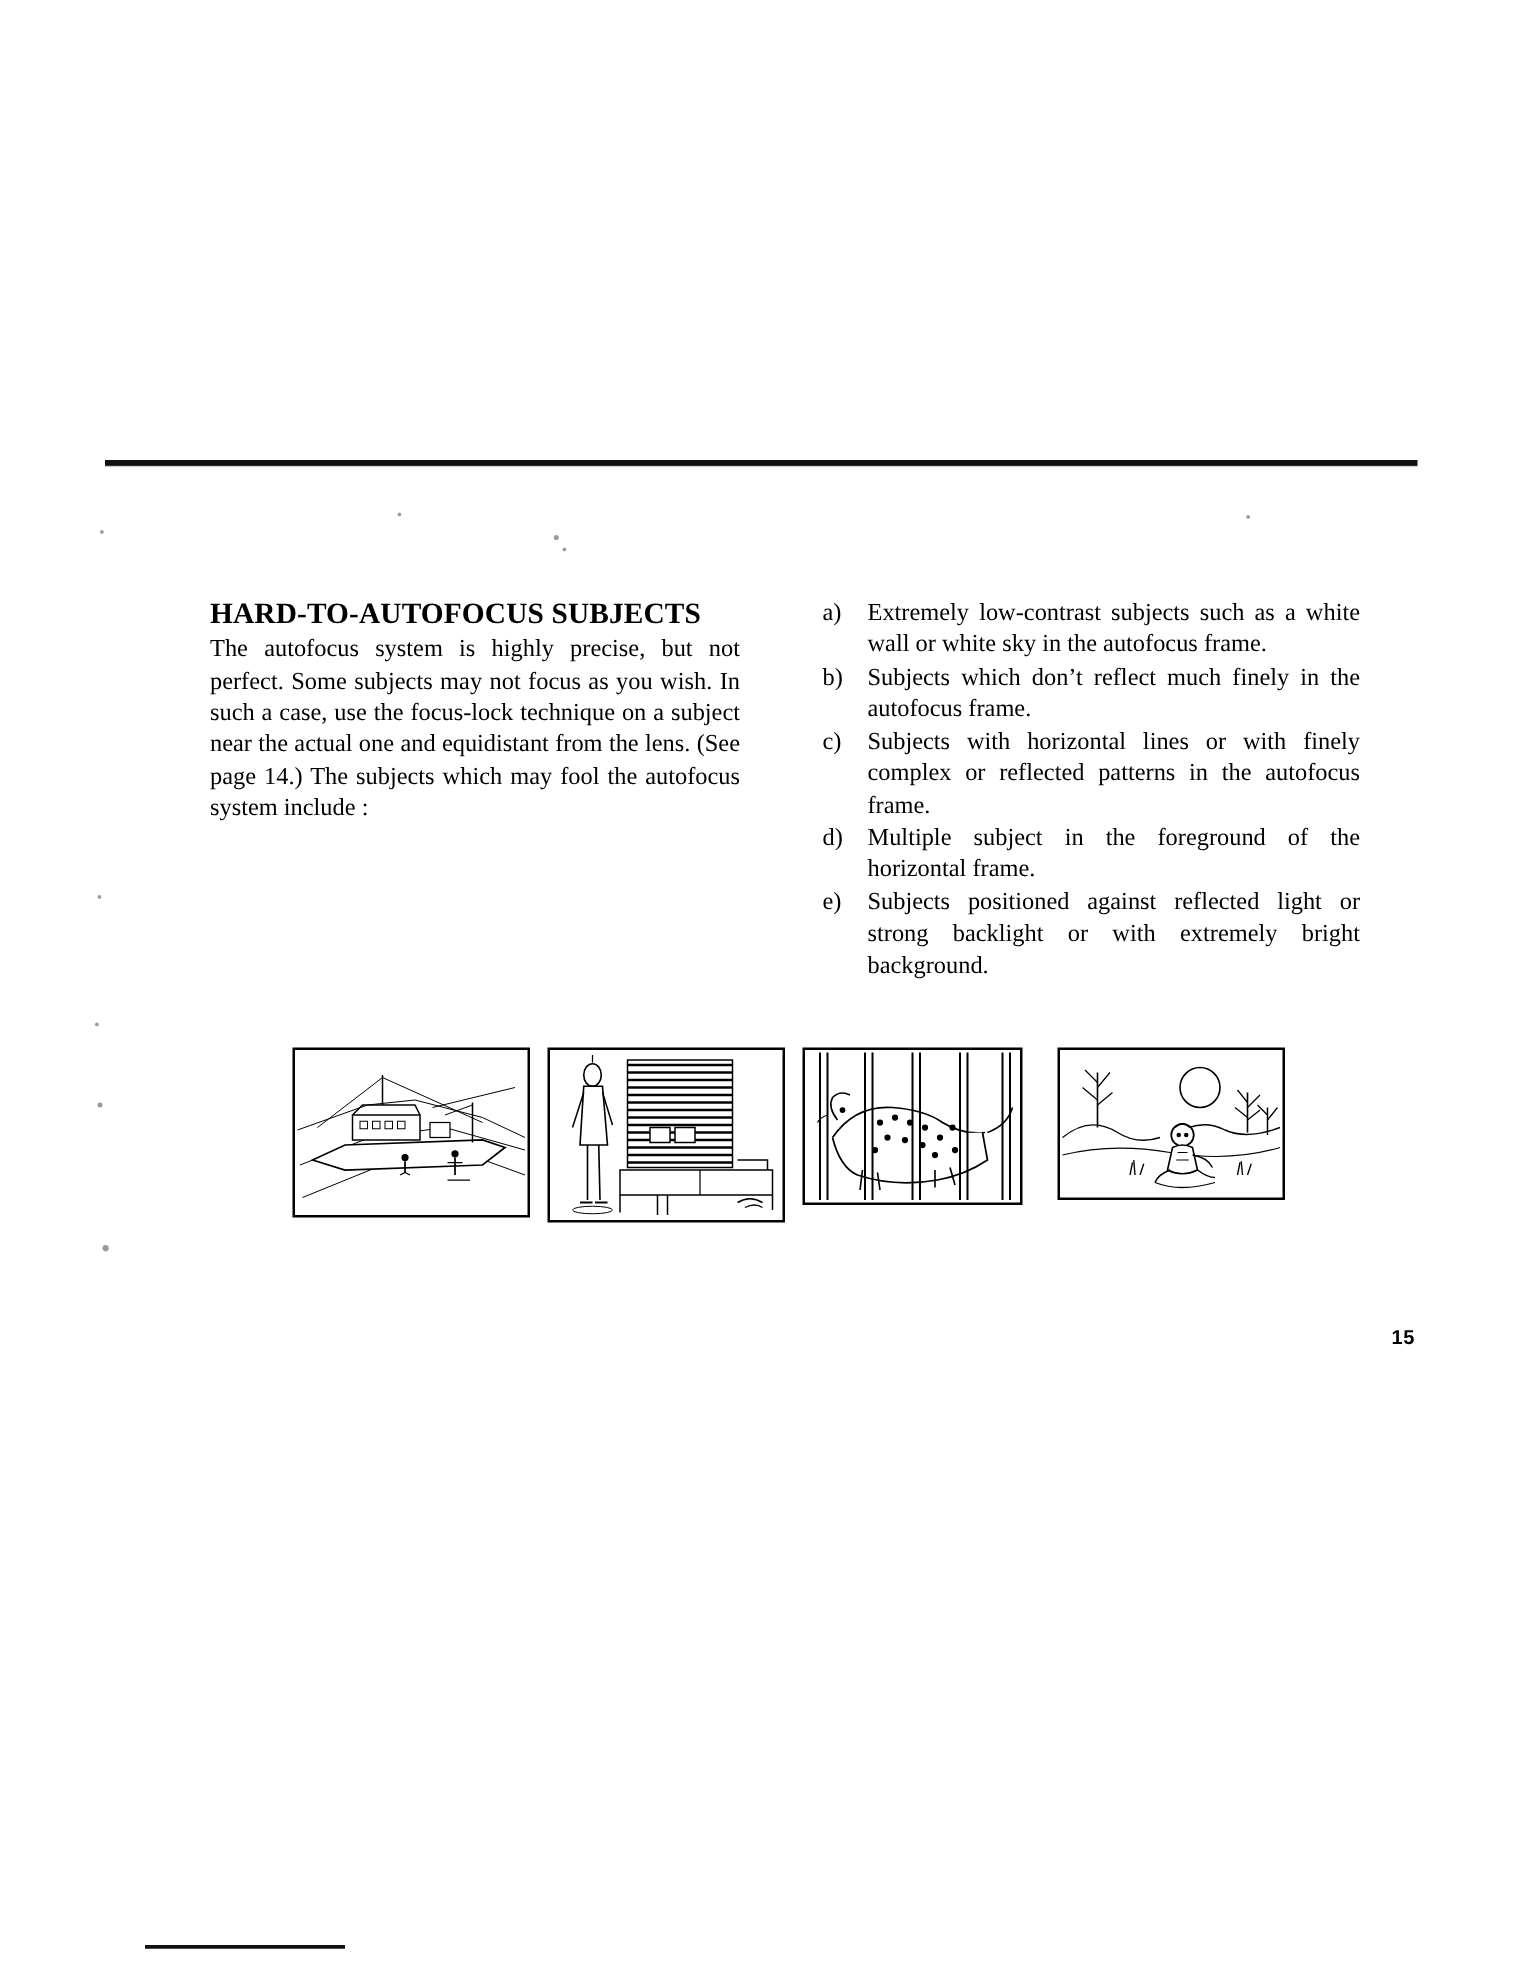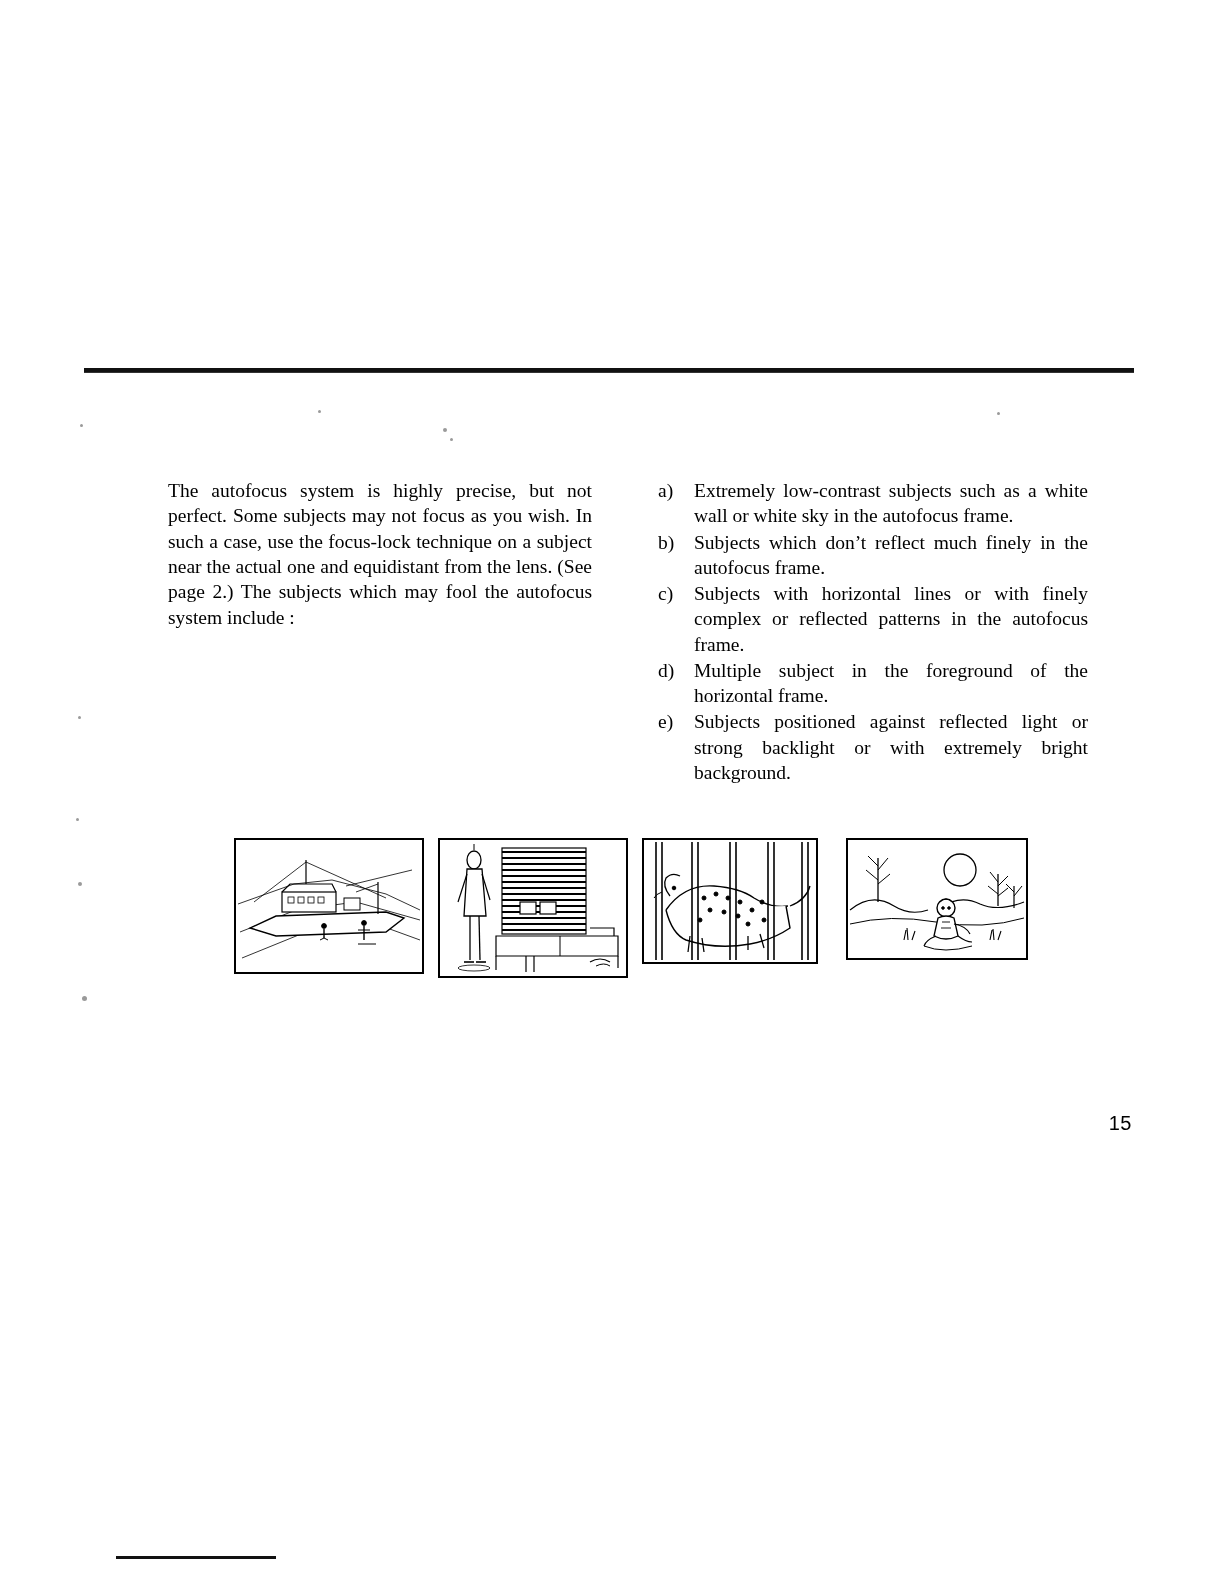--- a/index.html
+++ b/index.html
@@ -130,24 +130,24 @@
   .fig-2 { left: 204px; width: 186px; height: 136px; }
   .fig-3 { left: 408px; width: 172px; height: 122px; }
   .fig-4 { left: 612px; width: 178px; height: 118px; }
 
   .fig svg { display: block; width: 100%; height: 100%; }
 
   
   .page-number {
     position: absolute;
     right: 92px;
-    top: 1112px;
+    top: 1062px;
     font-family: "Liberation Sans", sans-serif;
-    font-size: 20px;
-    font-weight: normal;
+    font-size: 16px;
+    font-weight: bold;
     letter-spacing: 0.5px;
   }
 
   
   .bottom-rule {
     position: absolute;
     left: 116px;
     top: 1556px;
     width: 160px;
     height: 3px;
@@ -167,21 +167,22 @@
   <div class="speck" style="left:450px; top:438px; width:3px; height:3px;"></div>
   <div class="speck" style="left:997px; top:412px; width:3px; height:3px;"></div>
   <div class="speck" style="left:78px;  top:716px; width:3px; height:3px;"></div>
   <div class="speck" style="left:76px;  top:818px; width:3px; height:3px;"></div>
   <div class="speck" style="left:78px;  top:882px; width:4px; height:4px;"></div>
   <div class="speck" style="left:82px;  top:996px; width:5px; height:5px;"></div>
 
   <div class="columns">
 
     <div class="col-left">
-      <p class="body-text">The autofocus system is highly precise, but not perfect. Some subjects may not focus as you wish. In such a case, use the focus-lock technique on a subject near the actual one and equidistant from the lens. (See page 2.) The subjects which may fool the autofocus system include :</p>
+      <h1 class="section-title">HARD-TO-AUTOFOCUS SUBJECTS</h1>
+      <p class="body-text">The autofocus system is highly precise, but not perfect. Some subjects may not focus as you wish. In such a case, use the focus-lock technique on a subject near the actual one and equidistant from the lens. (See page 14.) The subjects which may fool the autofocus system include :</p>
     </div>
 
     <div class="col-right">
       <ol class="af-list">
         <li>
           <span class="marker">a)</span>
           <span class="li-text">Extremely low-contrast subjects such as a white wall or white sky in the autofocus frame.</span>
         </li>
         <li>
           <span class="marker">b)</span>

